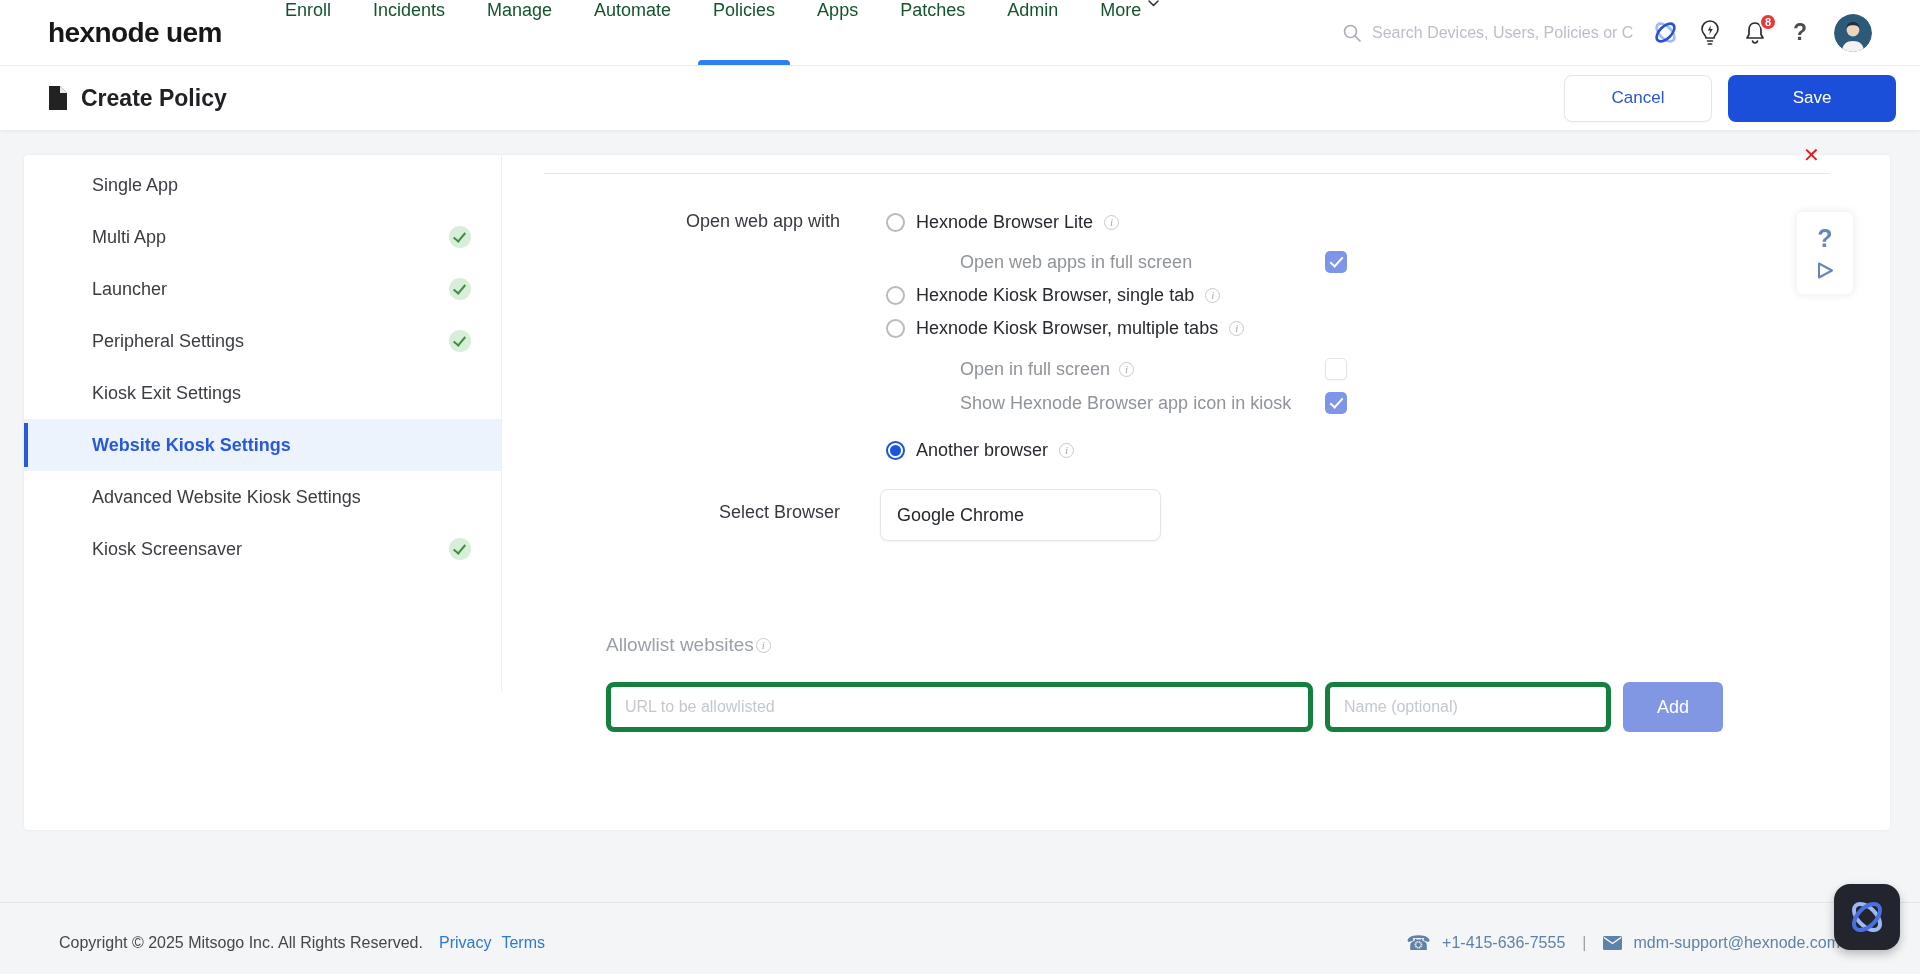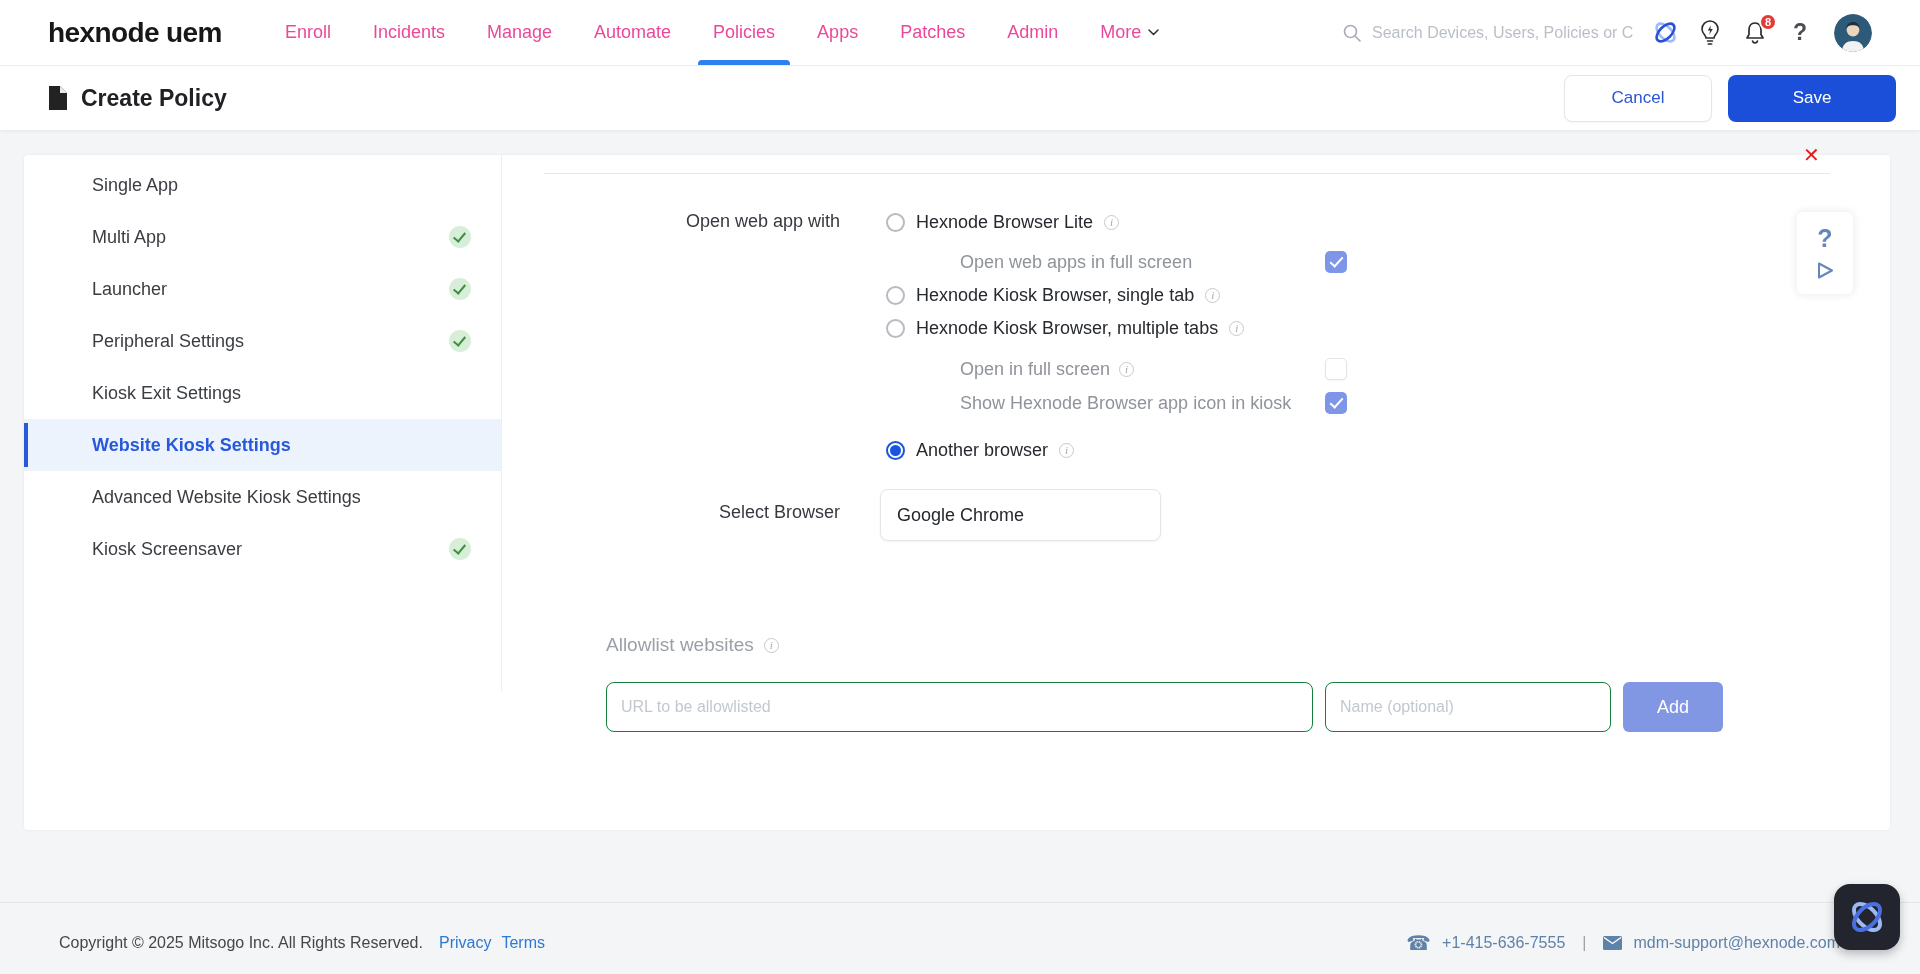--- a/index.html
+++ b/index.html
@@ -9,22 +9,22 @@
     background:#f4f5f7;
     font-family:"Liberation Sans","DejaVu Sans",sans-serif;
     color:#2d2f33;
   }
 
   
   .topnav { position:absolute; top:0; left:0; right:0; height:66px; background:#fff;
     border-bottom:1px solid #ececec; display:flex; align-items:center; padding:0 48px; z-index:30; }
   .logo { font-size:28px; font-weight:800; letter-spacing:-0.6px; color:#17181a; cursor:pointer; white-space:nowrap; }
   .nav-items { display:flex; height:100%; margin-left:42px; }
-  .nav-item { position:relative; display:flex; align-items:center; padding:0 21px; font-size:18px;
-    color:#ec4899; cursor:pointer; white-space:nowrap; }
+  .nav-item { position:relative; display:flex; align-items:flex-start; padding:0 21px; font-size:18px;
+    color:#14532d; cursor:pointer; white-space:nowrap; }
   .nav-item.active::after { content:''; position:absolute; left:6px; right:6px; bottom:0; height:5px;
     background:#2e80ee; border-radius:4px 4px 0 0; }
   .nav-caret { margin-left:7px; display:flex; }
   .topnav-right { margin-left:auto; display:flex; align-items:center; }
   .search-box { display:flex; align-items:center; gap:10px; }
   .search-box input { border:none; outline:none; background:transparent; font-size:16px; width:262px; color:#333;
     font-family:inherit; }
   .search-box input::placeholder { color:#b9bec7; }
   .top-icon { width:28px; height:28px; margin-left:17px; display:flex; align-items:center; justify-content:center;
     cursor:pointer; position:relative; }
@@ -85,22 +85,22 @@
   .checkbox.checked::after { content:''; position:absolute; left:8px; top:3px; width:5px; height:11px;
     border-right:2px solid #fff; border-bottom:2px solid #fff; transform:rotate(42deg); }
   .checkbox.unchecked { background:#fff; border:1px solid #e3e5e9; box-shadow:0 1px 2px rgba(0,0,0,.05); }
   #cb1 { top:96px; } #cb2 { top:203px; } #cb3 { top:237px; }
 
   .select-box { position:absolute; left:377px; top:334px; width:281px; height:52px; background:#fff;
     border:1px solid #e2e5e9; border-radius:8px; box-shadow:0 1px 3px rgba(0,0,0,.05);
     display:flex; align-items:center; padding:0 16px; font-size:18px; color:#24272c; cursor:pointer; }
 
   .allowlist-title { position:absolute; left:103px; top:479px; font-size:19px; color:#9aa0a8;
-    display:flex; align-items:center; gap:10px; }
-  .text-input { position:absolute; top:527px; height:50px; border:1px solid #15803d; border-radius:8px;
+    display:flex; align-items:center; gap:2px; }
+  .text-input { position:absolute; top:527px; height:50px; border:5px solid #15803d; border-radius:8px;
     padding:0 14px; font-size:16px; color:#333; outline:none; background:#fff; font-family:inherit; }
   .text-input::placeholder { color:#c3c8cf; }
   #url-input { left:103px; width:707px; }
   #name-input { left:822px; width:286px; }
   .add-btn { position:absolute; left:1120px; top:527px; width:100px; height:50px; border:none; border-radius:6px;
     background:#8297e3; color:#fff; font-size:18px; font-family:inherit; cursor:pointer; }
 
   .info-i { display:inline-block; width:15px; height:15px; border:1px solid #c6c9ce; border-radius:50%;
     color:#a3a7ad; font-size:11px; line-height:13px; text-align:center;
     font-family:"Liberation Serif",serif; font-style:italic; flex-shrink:0; }

